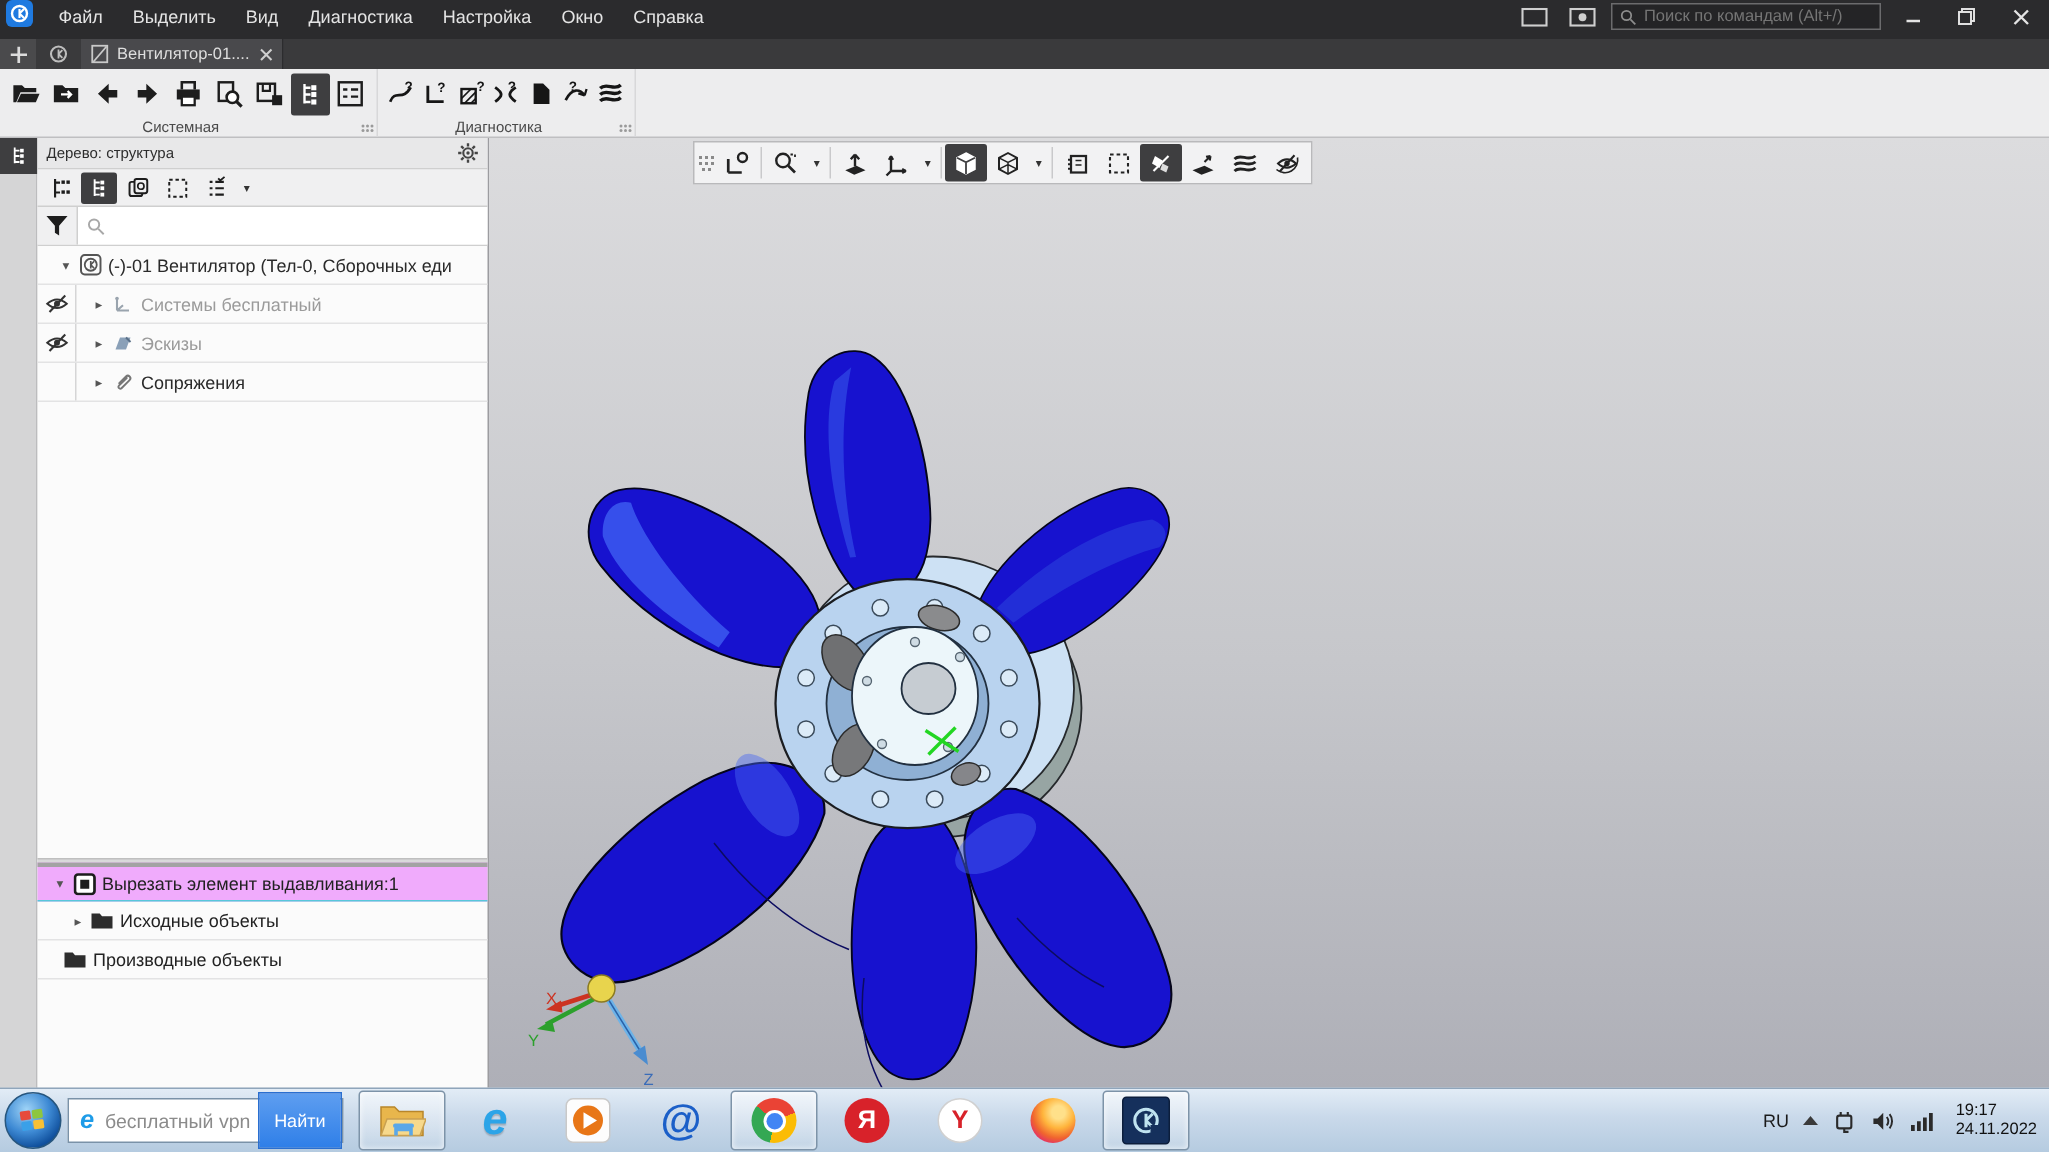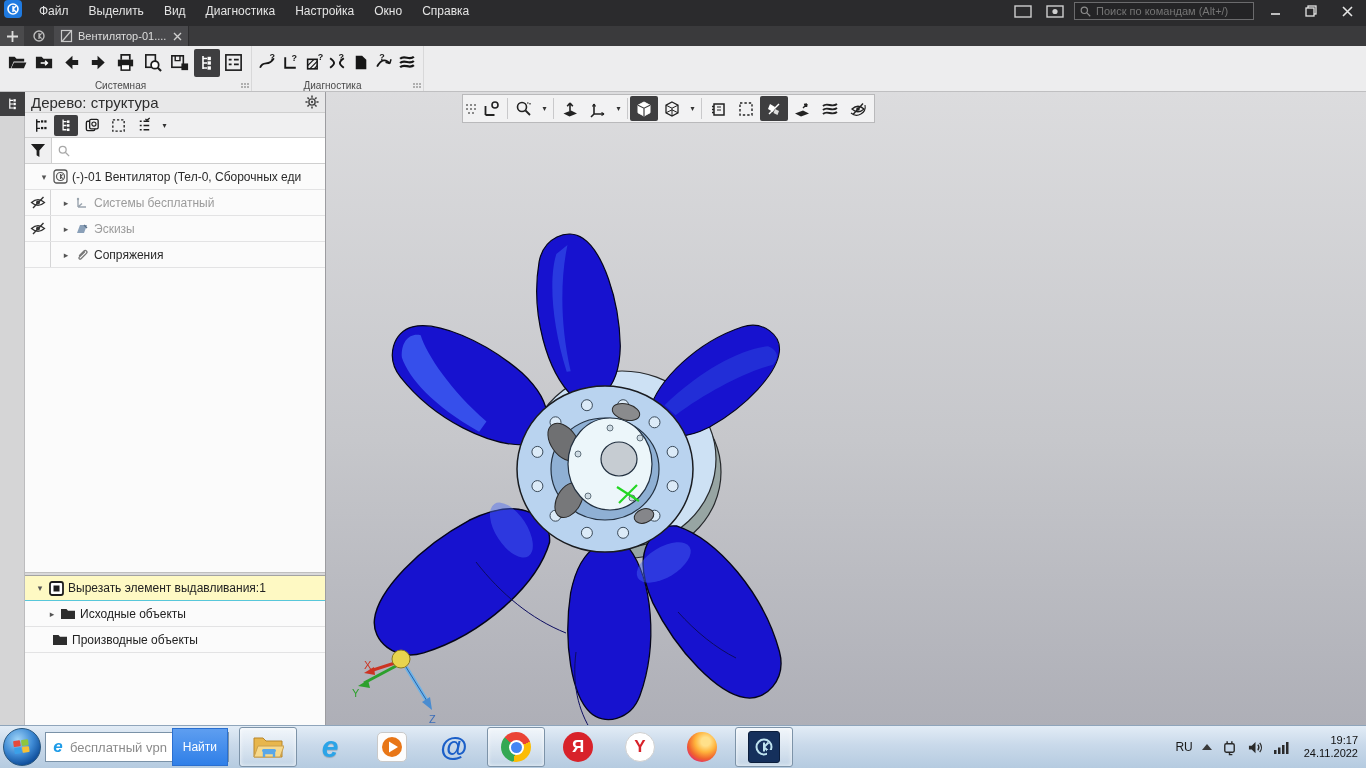--- a/index.html
+++ b/index.html
@@ -35,41 +35,41 @@
   .grip { width:8px; display:flex; flex-wrap:wrap; gap:1px; align-content:center; justify-content:center; margin-right:2px; }
   .grip i { width:2px; height:2px; background:#9a9a9a; border-radius:50%; }
 
   
   #main { position:absolute; left:0; top:92px; width:1366px; height:633px; display:flex; }
   #side-strip { width:25px; background:#d5d5d6; border-right:1px solid #bcbcbe; }
   #strip-tree-btn { width:25px; height:24px; background:#3e3e40; display:flex; align-items:center; justify-content:center; }
 
   #tree-panel { width:301px; background:#fbfbfb; border-right:1px solid #9c9ca0; display:flex; flex-direction:column; position:relative; }
   #tree-header { height:21px; background:#e8e8e9; border-bottom:1px solid #cfcfcf; display:flex; align-items:center; padding:0 6px; }
-  #tree-header span { font-size:15px; color:#2d2d2d; flex:1; }
+  #tree-header span { font-size:10px; color:#2d2d2d; flex:1; }
   #tree-toolbar { height:25px; background:#f0f0f1; border-bottom:1px solid #cfcfcf; display:flex; align-items:center; padding:0 3px; gap:2px; }
   .ttbtn { width:24px; height:21px; display:flex; align-items:center; justify-content:center; border-radius:2px; }
   .ttbtn.sel { background:#3e3e40; }
   #tree-filter { height:26px; border-bottom:1px solid #cfcfcf; display:flex; align-items:stretch; }
   #funnel-btn { width:27px; display:flex; align-items:center; justify-content:center; border-right:1px solid #cfcfcf; background:#f0f0f1; }
   #tree-search { flex:1; background:#fff; display:flex; align-items:center; padding:0 6px; gap:6px; }
   #tree-search input { flex:1; border:none; outline:none; font-size:11px; background:transparent; }
 
   .trow { height:26px; display:flex; align-items:center; border-bottom:1px solid #e3e3e4; font-size:12px; color:#2a2a2a; }
   .gutter { width:26px; align-self:stretch; border-right:1px solid #d5d5d6; display:flex; align-items:center; justify-content:center; }
   .exp { width:14px; text-align:center; color:#555; font-size:9px; }
   .exp.open::before { content:"▾"; }
   .exp.closed::before { content:"▸"; }
   .t-ico { width:18px; display:flex; justify-content:center; margin-right:3px; }
   .trow .lbl { white-space:nowrap; overflow:hidden; }
   .trow .lbl.dim { color:#9b9b9b; }
   #tree-spacer { flex:1; border-bottom:none; }
   #splitter { height:3px; background:#d9d9da; border-top:1px solid #bfbfbf; }
   .frow { height:26px; display:flex; align-items:center; border-bottom:1px solid #e3e3e4; font-size:12px; color:#222; padding-left:8px; }
-  .frow.sel { background:#fef9c3; border-top:1px solid #a3a3a3; border-bottom:1px solid #57c7da; }
+  .frow.sel { background:#f0abfc; border-top:3px solid #a3a3a3; border-bottom:1px solid #57c7da; }
   #tree-tail { height:72px; }
 
   
   #viewport { position:relative; flex:1; background:linear-gradient(#dcdcde 0%, #c6c7cb 55%, #aeafb7 100%); overflow:hidden; }
   #vp-toolbar { position:absolute; left:136px; top:2px; height:29px; background:#f2f2f3; border:1px solid #b9b9bb; display:flex; align-items:center; padding:0 2px; }
   .vbtn { width:28px; height:25px; display:flex; align-items:center; justify-content:center; border-radius:2px; }
   .vbtn.sel { background:#3e3e40; }
   .vcaret { width:13px; height:25px; display:flex; align-items:center; justify-content:center; font-size:8px; color:#333; }
   .vcaret::before { content:"▾"; }
   .vsep { width:1px; height:21px; background:#c9c9cb; margin:0 2px; }
@@ -85,21 +85,21 @@
   #tb-search { width:184px; height:30px; background:#fff; border:1px solid #7a92a8; display:flex; align-items:center; margin-right:8px; }
   #tb-search .e-ico { width:24px; text-align:center; font-size:17px; font-weight:bold; font-style:italic; color:#1e9ce8; }
   #tb-search input { flex:1; min-width:10px; border:none; outline:none; font-size:13px; color:#8b8b8b; background:transparent; font-family:"Liberation Sans",sans-serif; }
   #find-btn { height:38px; padding:0 10px; background:linear-gradient(#5e9ef0,#2f7fe8); color:#fff; font-size:12px; display:flex; align-items:center; border:1px solid #2a6fd0; }
   .task-app { width:58px; height:40px; display:flex; align-items:center; justify-content:center; margin:0 2px; border-radius:3px; }
   .task-app.active { border:1px solid #7d93a8; background:linear-gradient(rgba(255,255,255,.55),rgba(255,255,255,.15)); box-shadow:inset 0 0 4px rgba(255,255,255,.8); }
   .circle-ico { width:30px; height:30px; border-radius:50%; display:flex; align-items:center; justify-content:center; font-weight:bold; }
   #tray { margin-left:auto; display:flex; align-items:center; gap:9px; padding-right:8px; color:#1a1a1a; }
   #tray .lang { font-size:12px; }
   #tray-caret { width:0; height:0; border-left:5px solid transparent; border-right:5px solid transparent; border-bottom:6px solid #3a3a3a; }
-  #clock { text-align:right; font-size:11px; line-height:13px; color:#111; padding-left:4px; }
+  #clock { text-align:left; font-size:11px; line-height:13px; color:#111; padding-left:4px; }
 </style>
 </head>
 <body>
 
 <div id="app">
 
   <header id="titlebar">
     <div id="kompas-logo">
       <svg width="14" height="14" viewBox="0 0 14 14">
           <circle cx="7" cy="7" r="5" fill="none" stroke="#fff" stroke-width="1.6"></circle>
@@ -470,21 +470,21 @@
       </div>
       <div class="frow" style="padding-left:20px">
         <span class="exp closed"></span>
         <span class="t-ico">
             <svg width="16" height="13" viewBox="0 0 16 13">
               <path d="M1 12V2h5.5L8 3.8h7V12z" fill="#2d2d2d"></path>
             </svg>
           </span>
         <span class="lbl">Исходные объекты</span>
       </div>
-      <div class="frow" style="padding-left:26px">
+      <div class="frow" style="padding-left:16px">
         <span class="t-ico">
             <svg width="16" height="13" viewBox="0 0 16 13">
               <path d="M1 12V2h5.5L8 3.8h7V12z" fill="#2d2d2d"></path>
             </svg>
           </span>
         <span class="lbl">Производные объекты</span>
       </div>
       <div id="tree-tail"></div>
     </aside>
 

